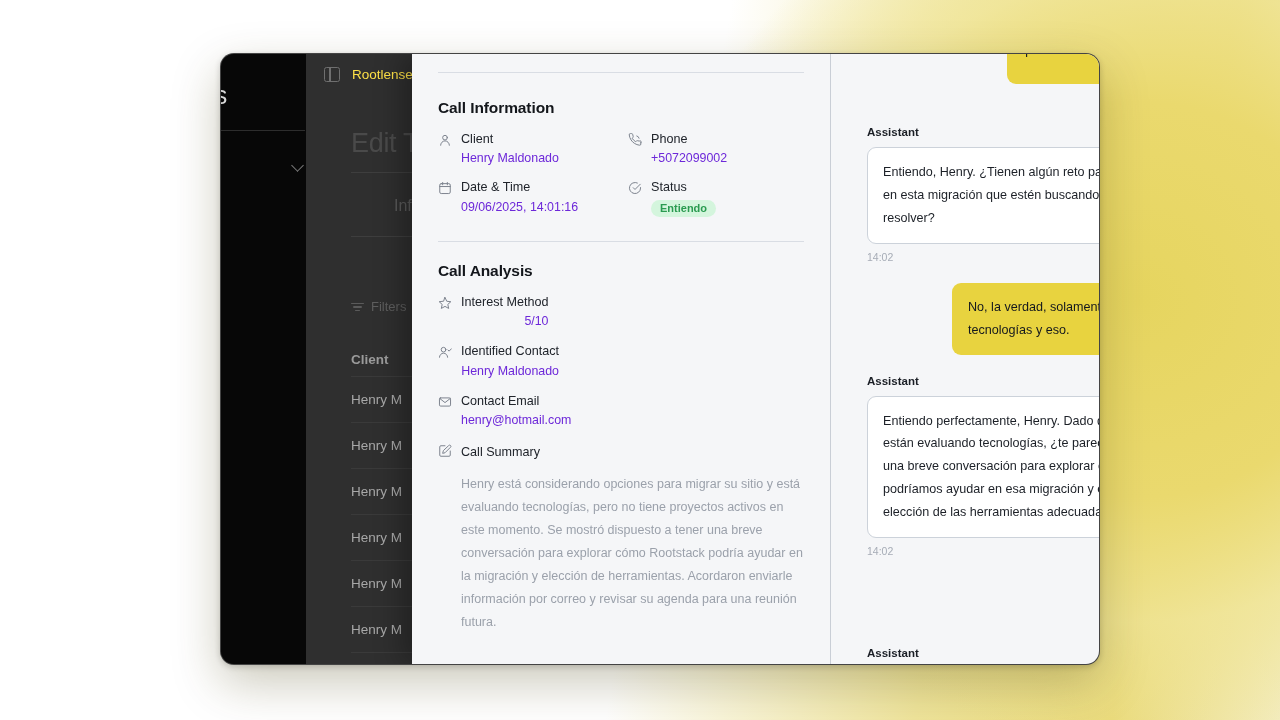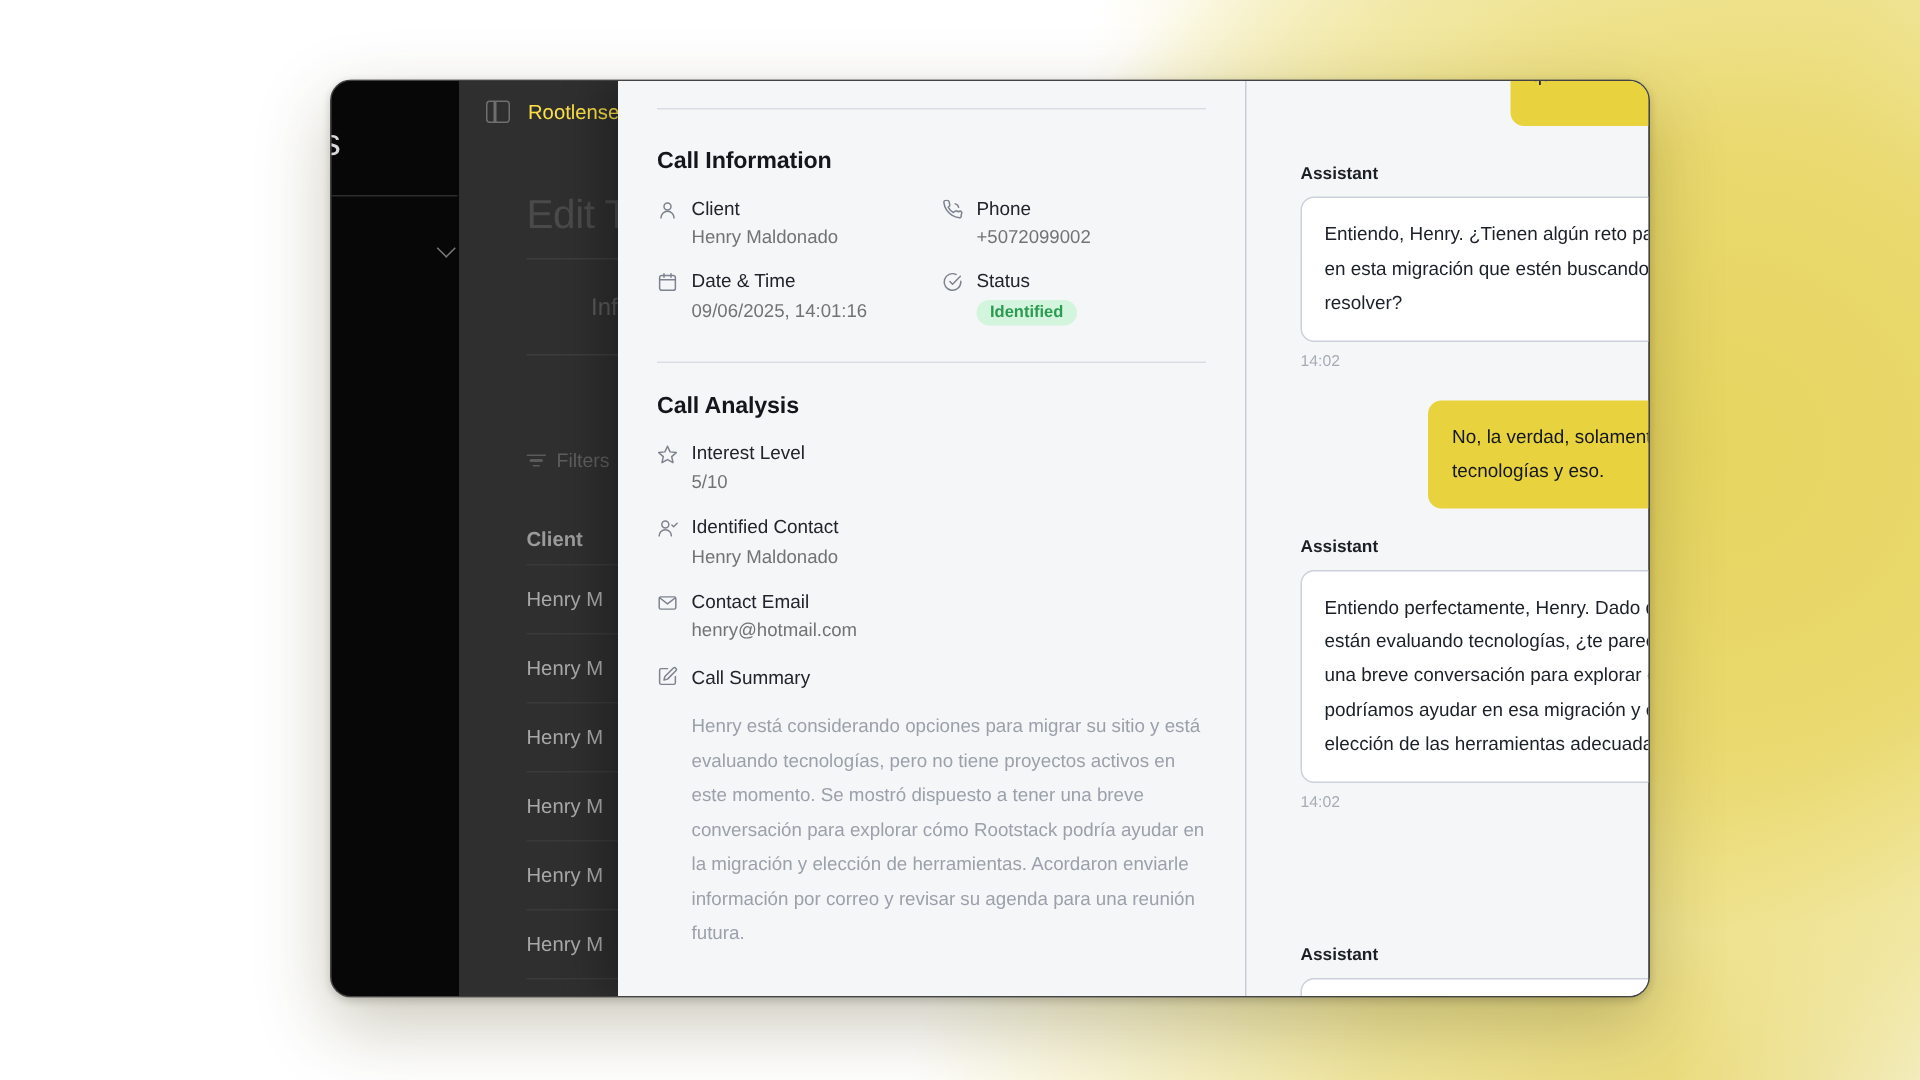--- a/index.html
+++ b/index.html
@@ -141,21 +141,21 @@
     letter-spacing: -0.1px; margin-bottom: 14px;
   }
 
   .info-grid {
     display: grid; grid-template-columns: 1fr 1fr; row-gap: 13px; column-gap: 14px;
   }
   .info-item { display: flex; gap: 9px; align-items: flex-start; }
   .info-ico { width: 14px; height: 14px; flex: none; margin-top: 2px; color: #7c838e; }
   .info-ico svg { display: block; }
   .info-label { font-size: 12.6px; color: #20242b; font-weight: 400; line-height: 1.3; }
-  .info-value { font-size: 12.4px; color: #737373; margin-top: 3px; line-height: 1.3; }
+  .info-value { font-size: 12.4px; color: #6d28d9; margin-top: 3px; line-height: 1.3; text-align: right; }
   .badge {
     display: inline-block; margin-top: 4px;
     background: #d4f5dd; color: #2b9b51;
     font-size: 11px; font-weight: 600;
     padding: 2.5px 9px; border-radius: 9px;
   }
 
   .modal-sep2 { height: 1px; background: #d9dde4; margin: 24px 0 20px 0; }
 
   .analysis-list { display: flex; flex-direction: column; gap: 14px; }
@@ -168,21 +168,21 @@
   }
 
   
   #chat-panel {
     position: absolute;
     left: 609px; top: 0; right: 0; bottom: 0;
     background: #f5f6f8;
     border-left: 1px solid #c9ced6;
     overflow: hidden;
   }
-  .chat-scroll { position: absolute; inset: 0; padding: 8px 22px 0 36px; }
+  .chat-scroll { position: absolute; inset: 0; padding: 24px 22px 0 36px; }
 
   .msg-block { margin-bottom: 20px; }
   .msg-role {
     font-size: 11.5px; font-weight: 700; color: #1b1f26; margin-bottom: 9px;
   }
   .bubble-assistant {
     background: #ffffff;
     border: 1px solid #ccd2da;
     border-radius: 9px;
     padding: 13px 15px;
@@ -322,40 +322,40 @@
 
         <div class="info-item">
           <span class="info-ico">
             <svg width="14" height="14" viewBox="0 0 24 24" fill="none" stroke="currentColor" stroke-width="1.7" stroke-linecap="round" stroke-linejoin="round">
                 <path d="M21.5 11.2V12a9.5 9.5 0 1 1-5.4-8.6"></path>
                 <path d="M9 11.5l3 3 9-9"></path>
               </svg>
           </span>
           <span>
             <div class="info-label">Status</div>
-            <div class="badge">Identified</div>
+            <div class="badge">Entiendo</div>
           </span>
         </div>
 
       </div>
 
       <div class="modal-sep2"></div>
 
       <div class="section-title">Call Analysis</div>
 
       <div class="analysis-list">
 
         <div class="info-item">
           <span class="info-ico">
             <svg width="14" height="14" viewBox="0 0 24 24" fill="none" stroke="currentColor" stroke-width="1.7" stroke-linecap="round" stroke-linejoin="round">
                 <polygon points="12 2.5 15 9 22 9.8 16.8 14.4 18.3 21.3 12 17.8 5.7 21.3 7.2 14.4 2 9.8 9 9"></polygon>
               </svg>
           </span>
           <span>
-            <div class="info-label">Interest Level</div>
+            <div class="info-label">Interest Method</div>
             <div class="info-value">5/10</div>
           </span>
         </div>
 
 
         <div class="info-item">
           <span class="info-ico">
             <svg width="14" height="14" viewBox="0 0 24 24" fill="none" stroke="currentColor" stroke-width="1.7" stroke-linecap="round" stroke-linejoin="round">
                 <circle cx="9.5" cy="8" r="4"></circle>
                 <path d="M2.5 21a7 7 0 0 1 14 0"></path>

